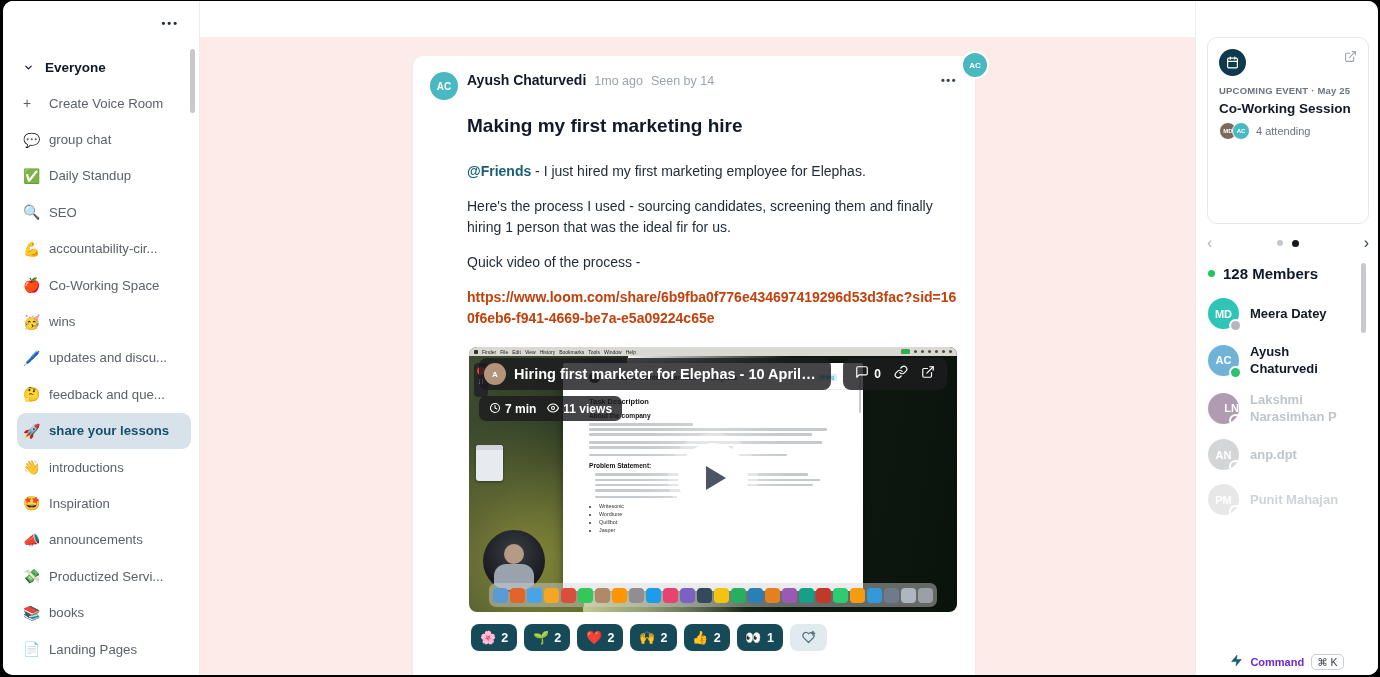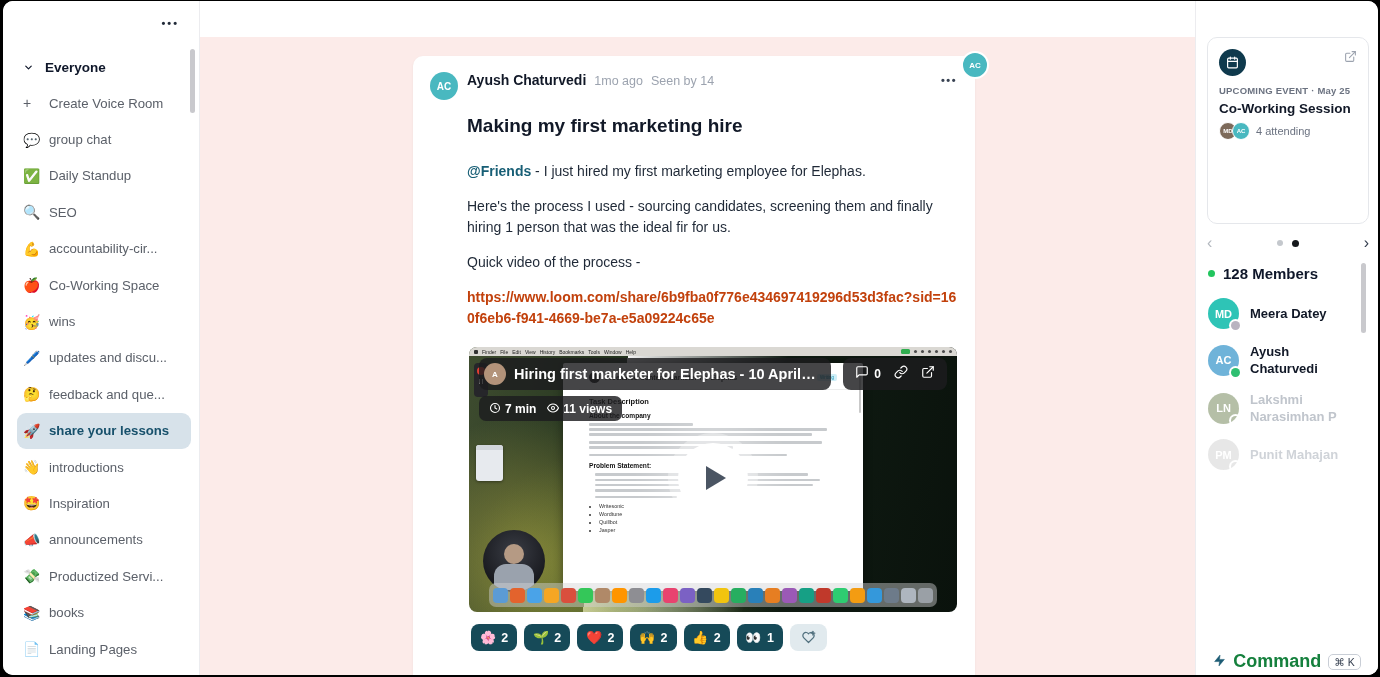--- a/index.html
+++ b/index.html
@@ -125,21 +125,21 @@
   .member{display:flex;align-items:center;gap:11px;margin-bottom:14px;cursor:pointer}
   .m-av{position:relative;width:31px;height:31px;font-size:11px;flex:none}
   .presence{position:absolute;right:-1px;bottom:-1px;width:9px;height:9px;border-radius:50%;box-shadow:0 0 0 2px #fff}
   .m-name{font-size:13px;font-weight:700;line-height:17px;color:#111827}
   .member.faded .m-name{color:#c0c5cc}
   .member.faded .m-av{opacity:.45;filter:grayscale(.5)}
   .member.dim{opacity:.75}
   .r-fade{position:absolute;left:0;right:0;bottom:26px;height:46px;background:linear-gradient(rgba(255,255,255,0),#fff);pointer-events:none}
   .command-bar{position:absolute;left:0;right:0;bottom:0;height:27px;background:#fff;display:flex;align-items:center;justify-content:center;gap:7px;cursor:pointer}
   .cb-bolt svg{width:13px;height:13px;color:#1b5b74}
-  .cb-label{font-size:18px;font-weight:800;color:#15803d}
+  .cb-label{font-size:11px;font-weight:800;color:#6d28d9}
   .cb-kbd{font-size:10.5px;color:#374151;border:1px solid #c9ced6;border-radius:5px;padding:1px 5px;background:#fff}
 </style>
 </head>
 <body>
 
 <div class="window">
 
   <div class="sidebar">
     <div class="side-menu-dots">•••</div>
     <div class="nav">
@@ -549,27 +549,34 @@
 
         <div class="member">
           <span class="avatar m-av" style="background: rgb(111, 179, 217);">
             <span>AC</span>
             <span class="presence" style="background: rgb(47, 191, 113);"></span>
           </span>
           <span class="m-name">Ayush Chaturvedi</span>
         </div>
 
         <div class="member faded">
-          <span class="avatar m-av" style="background: #4d7c0f;">
+          <span class="avatar m-av" style="background: #701a75; justify-content: flex-end;">
             <span>LN</span>
             <span class="presence"></span>
           </span>
           <span class="m-name">Lakshmi Narasimhan P</span>
         </div>
 
+        <div class="member faded">
+          <span class="avatar m-av" style="background: rgb(154, 165, 173);">
+            <span>AN</span>
+            <span class="presence"></span>
+          </span>
+          <span class="m-name">anp.dpt</span>
+        </div>
 
 
 
         <div class="member faded dim">
           <span class="avatar m-av" style="background: rgb(185, 185, 185);">
             <span>PM</span>
             <span class="presence"></span>
           </span>
           <span class="m-name">Punit Mahajan</span>
         </div>

